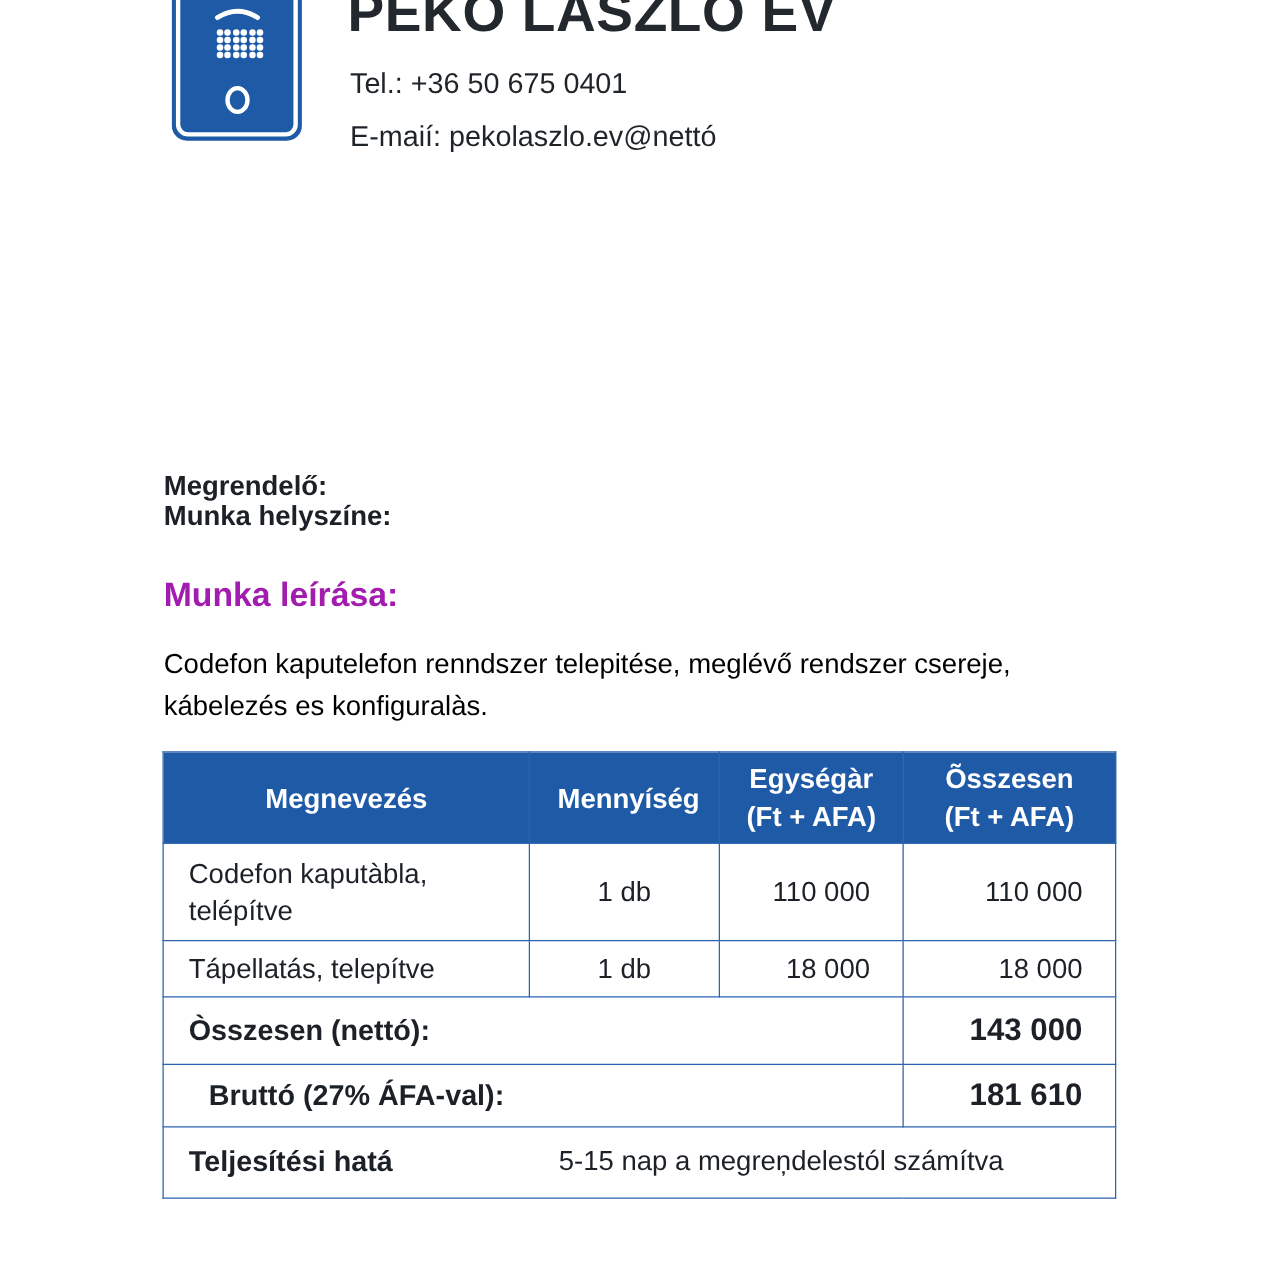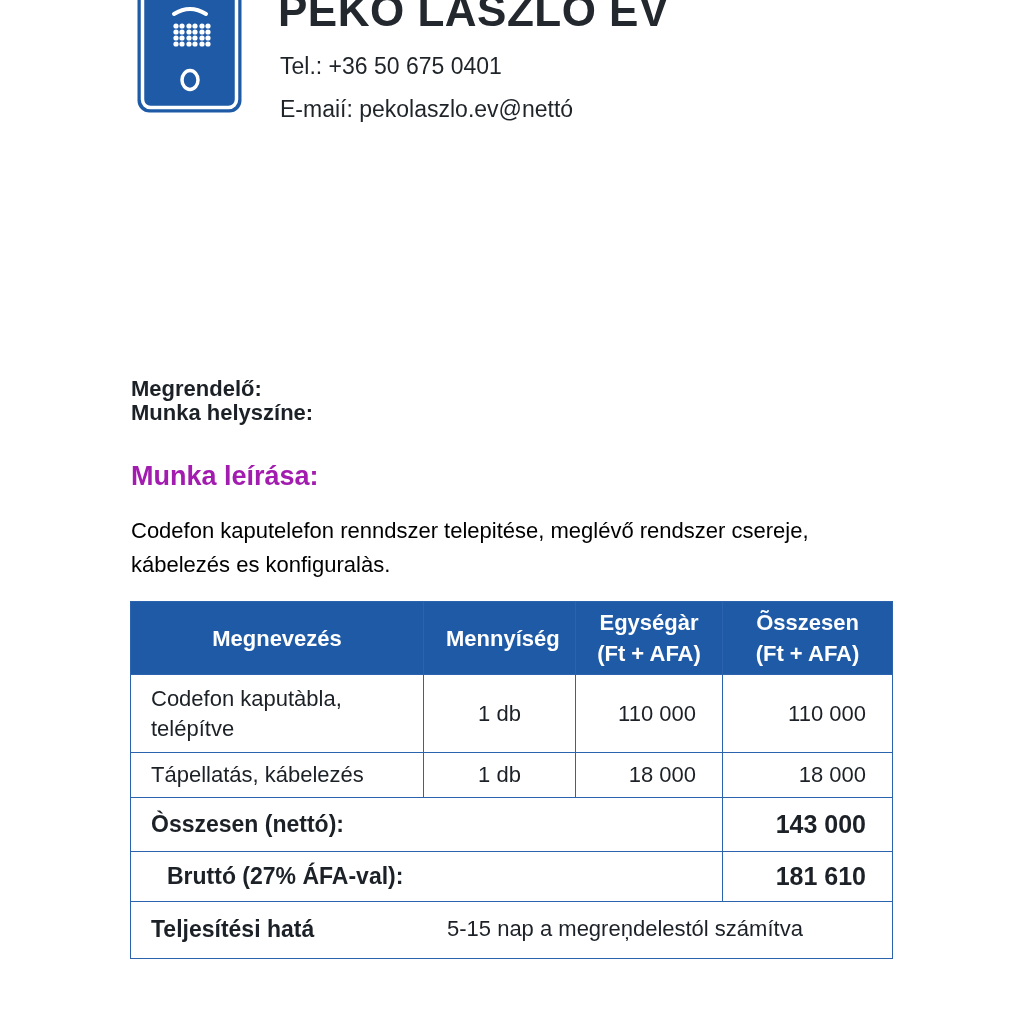--- a/index.html
+++ b/index.html
@@ -237,21 +237,21 @@
       </tr>
     </thead>
     <tbody>
       <tr class="row-tall">
         <td class="name-cell">Codefon kaputàbla, telépítve</td>
         <td class="qty-cell">1 db</td>
         <td class="num-cell">110 000</td>
         <td class="num-cell">110 000</td>
       </tr>
       <tr class="row-short">
-        <td class="name-cell">Tápellatás, kábelezés</td>
+        <td class="name-cell">Tápellatás, telepítve</td>
         <td class="qty-cell">1 db</td>
         <td class="num-cell">18 000</td>
         <td class="num-cell">18 000</td>
       </tr>
       <tr class="summary-row">
         <td colspan="3">Òsszesen (nettó):</td>
         <td class="summary-value">143 000</td>
       </tr>
       <tr class="summary-row brutto">
         <td colspan="3">Bruttó (27% ÁFA-val):</td>

